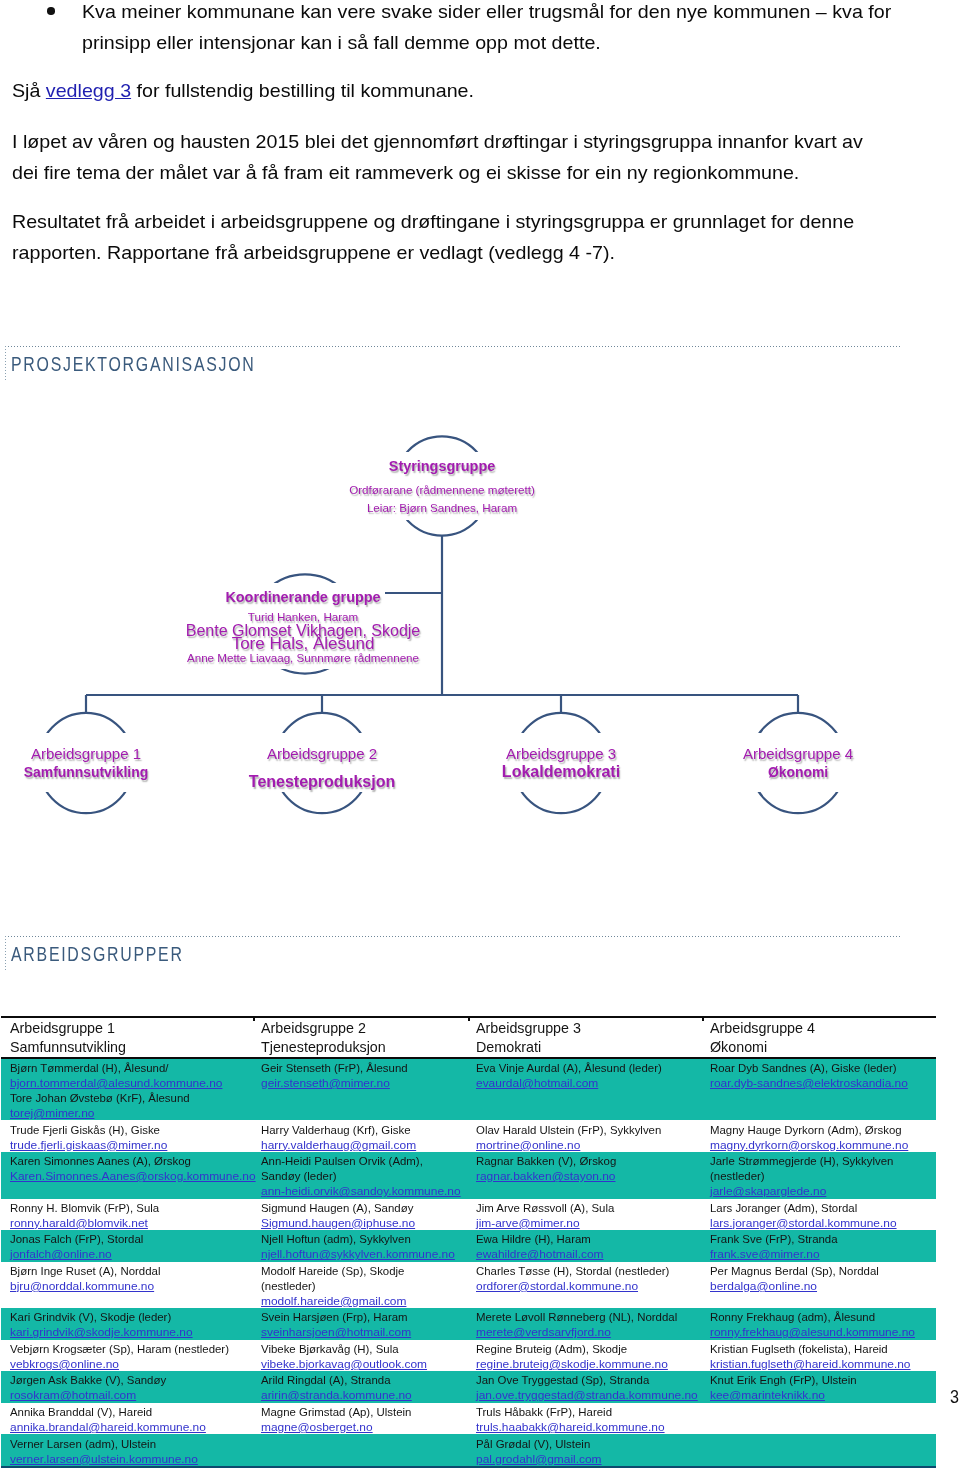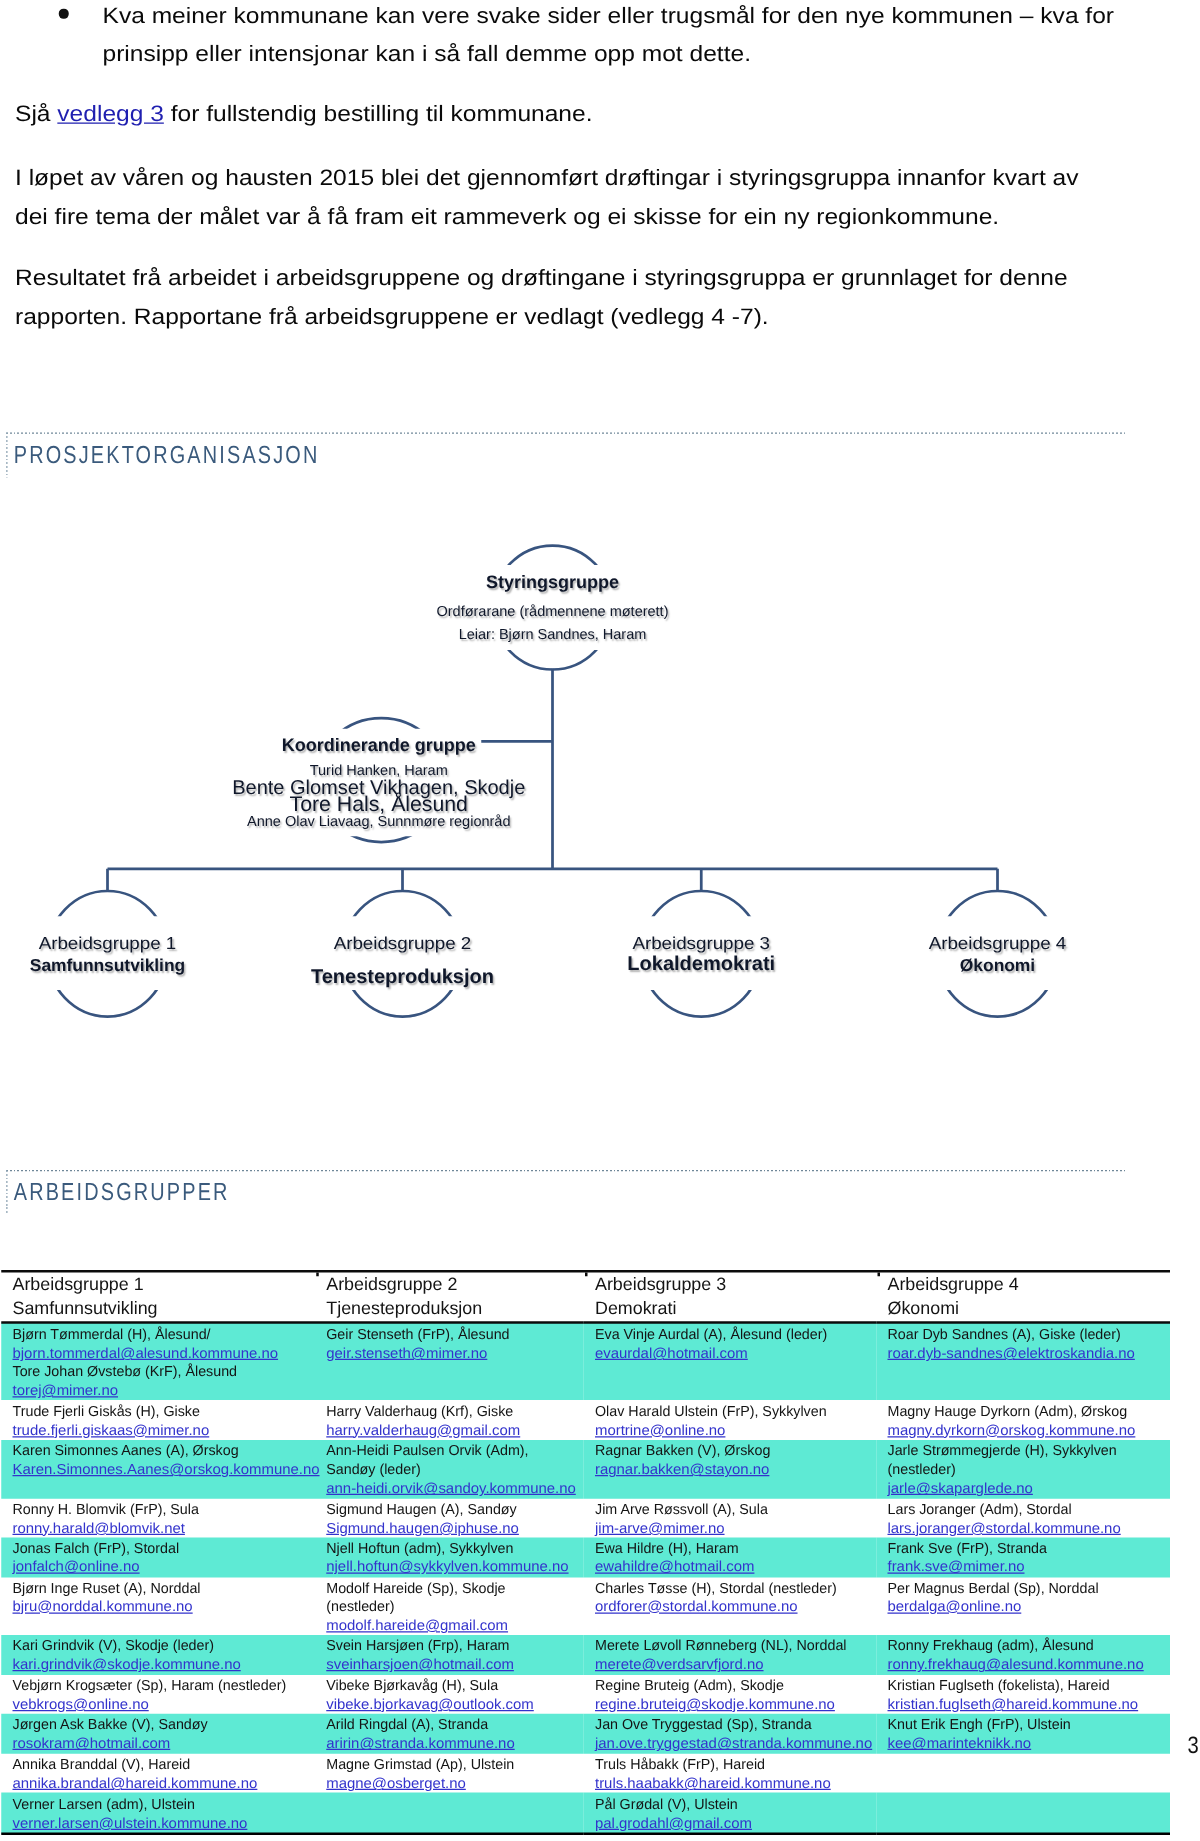--- a/index.html
+++ b/index.html
@@ -17,35 +17,35 @@
   .sect::before{content:'';position:absolute;left:0;top:0;width:100%;height:1.4px;
     background:repeating-linear-gradient(to right,#6f8799 0 1.4px,transparent 1.4px 3px);}
   .sect::after{content:'';position:absolute;left:0;top:0;width:1.4px;height:100%;
     background:repeating-linear-gradient(to bottom,#8ba1b1 0 1.4px,transparent 1.4px 3px);}
   .sect .lbl{position:absolute;left:6px;top:9px;font-size:19.75px;line-height:19.75px;
              letter-spacing:2.15px;color:#3a5a7c;white-space:nowrap;
              transform:scaleX(0.805);transform-origin:0 50%;}
 
   
   svg.chart{position:absolute;left:0;top:0;}
-  .nd{position:absolute;text-align:center;white-space:nowrap;color:#0f172a;line-height:1;z-index:2;}
+  .nd{position:absolute;text-align:center;white-space:nowrap;color:#a21caf;line-height:1;z-index:2;}
   .nd .l{display:block;position:absolute;left:0;width:100%;}
   .nd .l > i{font-style:normal;display:inline-block;position:relative;padding:0 4px;
              text-shadow:1.2px 1.6px 1.4px rgba(0,0,0,0.30);}
   .nd .l > i::before{content:'';position:absolute;left:0;right:0;top:-6px;bottom:-5px;
              background:#fff;z-index:-1;}
   .nd.plain .l > i::before{display:none;}
   .mask{position:absolute;background:#fff;z-index:1;}
   .nd .b{font-weight:bold;}
   
   .tbl{position:absolute;left:1px;top:1017px;width:935px;border-collapse:collapse;table-layout:fixed;}
   .tbl td{vertical-align:top;padding:0;border:0;}
   .tbl .hdr td{border-bottom:2px solid #0b0b0b;}
-  .tbl .last td{border-bottom:2px solid #000000;}
-  .tbl .sh td{background:#5eead4;}
+  .tbl .last td{border-bottom:2px solid #0c4a6e;}
+  .tbl .sh td{background:#14b8a6;}
   .cw{padding:1.1px 5px 0.4px 9px;font-size:11.6px;line-height:15.03px;color:#141414;}
   .cw .ln{white-space:nowrap;display:block;transform:scaleX(0.985);transform-origin:0 50%;}
   .cw a{color:#3333cc;text-decoration:underline;display:inline-block;transform:scaleX(1.045);transform-origin:0 50%;}
   .hw{padding:2px 5px 0 9px;font-size:14.3px;line-height:18.9px;color:#141414;}
   .hw span{display:block;white-space:nowrap;}
   .pageno{position:absolute;font-size:19px;line-height:19px;color:#111;transform:scaleX(0.85);transform-origin:0 50%;}
   .coltick{position:absolute;top:1018px;width:2px;height:3px;background:#0b0b0b;}
   .tbl-top{position:absolute;left:1px;top:1016px;width:935px;border-top:2px solid #0b0b0b;}
 </style>
 </head>
@@ -92,21 +92,21 @@
   <div class="nd" style="left:292px;top:440px;width:300px;height:100px;">
       <span class="l b" style="font-size:14.4px;line-height:16.992px;top:17.5px;"><i>Styringsgruppe</i></span>
       <span class="l " style="font-size:11.6px;line-height:13.687999999999999px;top:43.0px;"><i>Ordførarane (rådmennene møterett)</i></span>
       <span class="l " style="font-size:11.6px;line-height:13.687999999999999px;top:61px;"><i>Leiar: Bjørn Sandnes, Haram</i></span>
     </div>
   <div class="nd" style="left:153px;top:580px;width:300px;height:110px;">
       <span class="l b" style="font-size:14.4px;line-height:16.992px;top:9.2px;"><i>Koordinerande gruppe</i></span>
       <span class="l " style="font-size:11.6px;line-height:13.687999999999999px;top:30.3px;"><i>Turid Hanken, Haram</i></span>
       <span class="l " style="font-size:16px;line-height:13.687999999999999px;top:43.8px;"><i>Bente Glomset Vikhagen, Skodje</i></span>
       <span class="l " style="font-size:17px;line-height:13.687999999999999px;top:57.3px;"><i>Tore Hals, Ålesund</i></span>
-      <span class="l " style="font-size:11.6px;line-height:13.687999999999999px;top:70.8px;"><i>Anne Olav Liavaag, Sunnmøre regionråd</i></span>
+      <span class="l " style="font-size:11.6px;line-height:13.687999999999999px;top:70.8px;"><i>Anne Mette Liavaag, Sunnmøre rådmennene</i></span>
     </div>
   <div class="nd plain" style="left:-64px;top:740px;width:300px;height:60px;">
       <span class="l " style="font-size:13.9px;line-height:16.402px;top:6.4px;"><i style="transform:scaleX(1.08);">Arbeidsgruppe 1</i></span>
       <span class="l b" style="font-size:13.9px;line-height:16.402px;top:23.5px;"><i>Samfunnsutvikling</i></span>
     </div>
   <div class="nd plain" style="left:172px;top:740px;width:300px;height:60px;">
       <span class="l " style="font-size:13.9px;line-height:16.402px;top:6.4px;"><i style="transform:scaleX(1.08);">Arbeidsgruppe 2</i></span>
       <span class="l b" style="font-size:16px;line-height:16.402px;top:34px;"><i>Tenesteproduksjon</i></span>
     </div>
   <div class="nd plain" style="left:411px;top:740px;width:300px;height:60px;">

